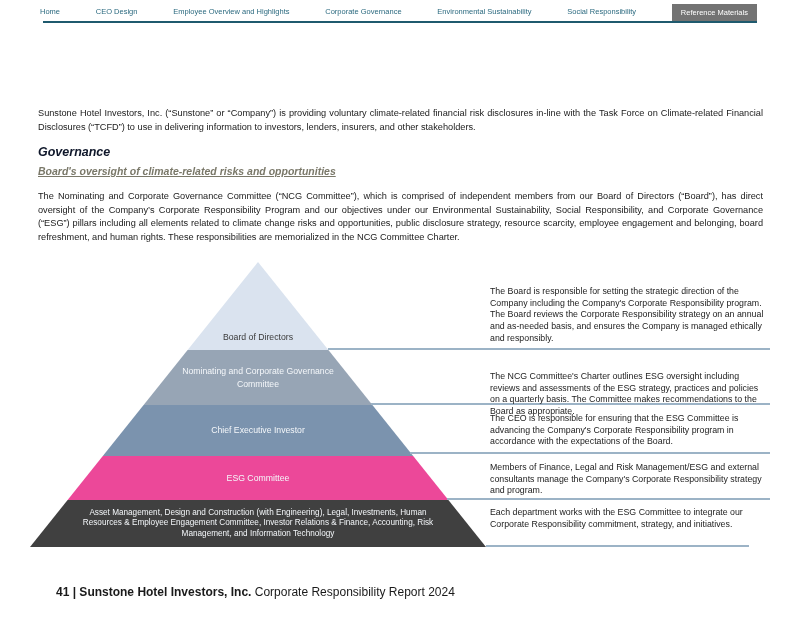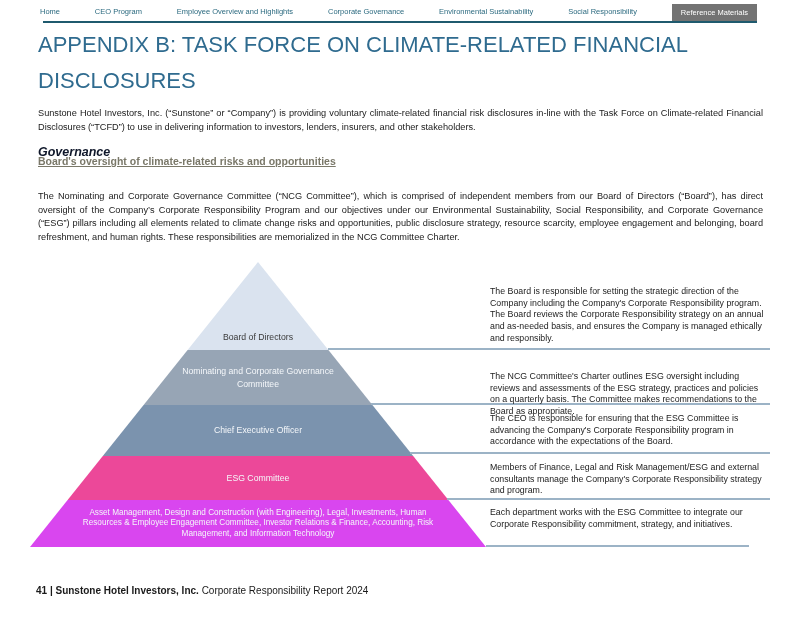--- a/index.html
+++ b/index.html
@@ -40,23 +40,24 @@
   .intro {
     position: absolute; left: 38px; top: 107px; width: 725px;
     font-size: 9.2px; line-height: 13.8px; color: #1a1a1a;
     text-align: justify;
   }
   .sec-heading {
     position: absolute; left: 38px; top: 145px;
     font-size: 12.5px; font-weight: bold; font-style: italic; color: #0f172a;
   }
   .sub-heading {
-    position: absolute; left: 38px; top: 155px;
+    position: absolute; left: 38px; top: 165px;
     font-size: 10.5px; font-weight: bold; color: #7a7869;
     text-decoration: underline;
+    font-style: italic;
   }
   .gov-body {
     position: absolute; left: 38px; top: 190px; width: 725px;
     font-size: 9.2px; line-height: 13.6px; color: #1a1a1a;
     text-align: justify;
   }
 
   
   .pyramid {
     position: absolute; left: 30px; top: 262px; width: 456px; height: 285px;
@@ -92,63 +93,62 @@
     font-size: 8.8px; line-height: 11.7px; color: #222222;
   }
   .desc.b0 { top: 286px; }
   .desc.b1 { top: 355px; margin-top: 16px; }
   .desc.b2 { top: 413px; }
   .desc.b3 { top: 462px; }
   .desc.b4 { top: 507px; }
 
   
   .footer {
-    position: absolute; left: 36px; top: 585px;
-    font-size: 10px; color: #1a1a1a;
+    position: absolute; left: 56px; top: 585px;
+    font-size: 12px; color: #1a1a1a;
   }
   .footer .bold { font-weight: bold; }
 </style>
 </head>
 <body>
 
 <div class="page">
 
   <div class="nav">
     <span class="nav-tab">Home</span>
-    <span class="nav-tab">CEO Program</span>
+    <span class="nav-tab">CEO Design</span>
     <span class="nav-tab">Employee Overview and Highlights</span>
     <span class="nav-tab">Corporate Governance</span>
     <span class="nav-tab">Environmental Sustainability</span>
     <span class="nav-tab">Social Responsibility</span>
     <span class="nav-tab active">Reference Materials</span>
   </div>
   <div class="nav-underline"></div>
 
-  <h1 class="title">APPENDIX B: TASK FORCE ON CLIMATE-RELATED FINANCIAL DISCLOSURES</h1>
 
   <p class="intro">Sunstone Hotel Investors, Inc. (“Sunstone” or “Company”) is providing voluntary climate-related financial risk disclosures in-line with the Task Force on Climate-related Financial Disclosures (“TCFD”) to use in delivering information to investors, lenders, insurers, and other stakeholders.</p>
 
   <h2 class="sec-heading">Governance</h2>
   <h3 class="sub-heading">Board's oversight of climate-related risks and opportunities</h3>
   <p class="gov-body">The Nominating and Corporate Governance Committee (“NCG Committee”), which is comprised of independent members from our Board of Directors (“Board”), has direct oversight of the Company’s Corporate Responsibility Program and our objectives under our Environmental Sustainability, Social Responsibility, and Corporate Governance (“ESG”) pillars including all elements related to climate change risks and opportunities, public disclosure strategy, resource scarcity, employee engagement and belonging, board refreshment, and human rights. These responsibilities are memorialized in the NCG Committee Charter.</p>
 
   <div class="pyramid">
     <div class="pyr-level lv0" style="background: rgb(218, 227, 239);">
       <span class="pyr-label">Board of Directors</span>
     </div>
     <div class="pyr-level lv1" style="background: rgb(151, 165, 181);">
       <span class="pyr-label">Nominating and Corporate Governance Committee</span>
     </div>
     <div class="pyr-level lv2" style="background: rgb(123, 147, 174);">
-      <span class="pyr-label">Chief Executive Officer</span>
+      <span class="pyr-label">Chief Executive Investor</span>
     </div>
     <div class="pyr-level lv3" style="background: #ec4899;">
       <span class="pyr-label">ESG Committee</span>
     </div>
-    <div class="pyr-level lv4" style="background: #d946ef;">
+    <div class="pyr-level lv4" style="background: #404040;">
       <span class="pyr-label">Asset Management, Design and Construction (with Engineering), Legal, Investments, Human Resources &amp; Employee Engagement Committee, Investor Relations &amp; Finance, Accounting, Risk Management, and Information Technology</span>
     </div>
   </div>
 
   <div class="divider d0"></div>
   <div class="divider d1"></div>
   <div class="divider d2"></div>
   <div class="divider d3"></div>
   <div class="divider d4"></div>
 

